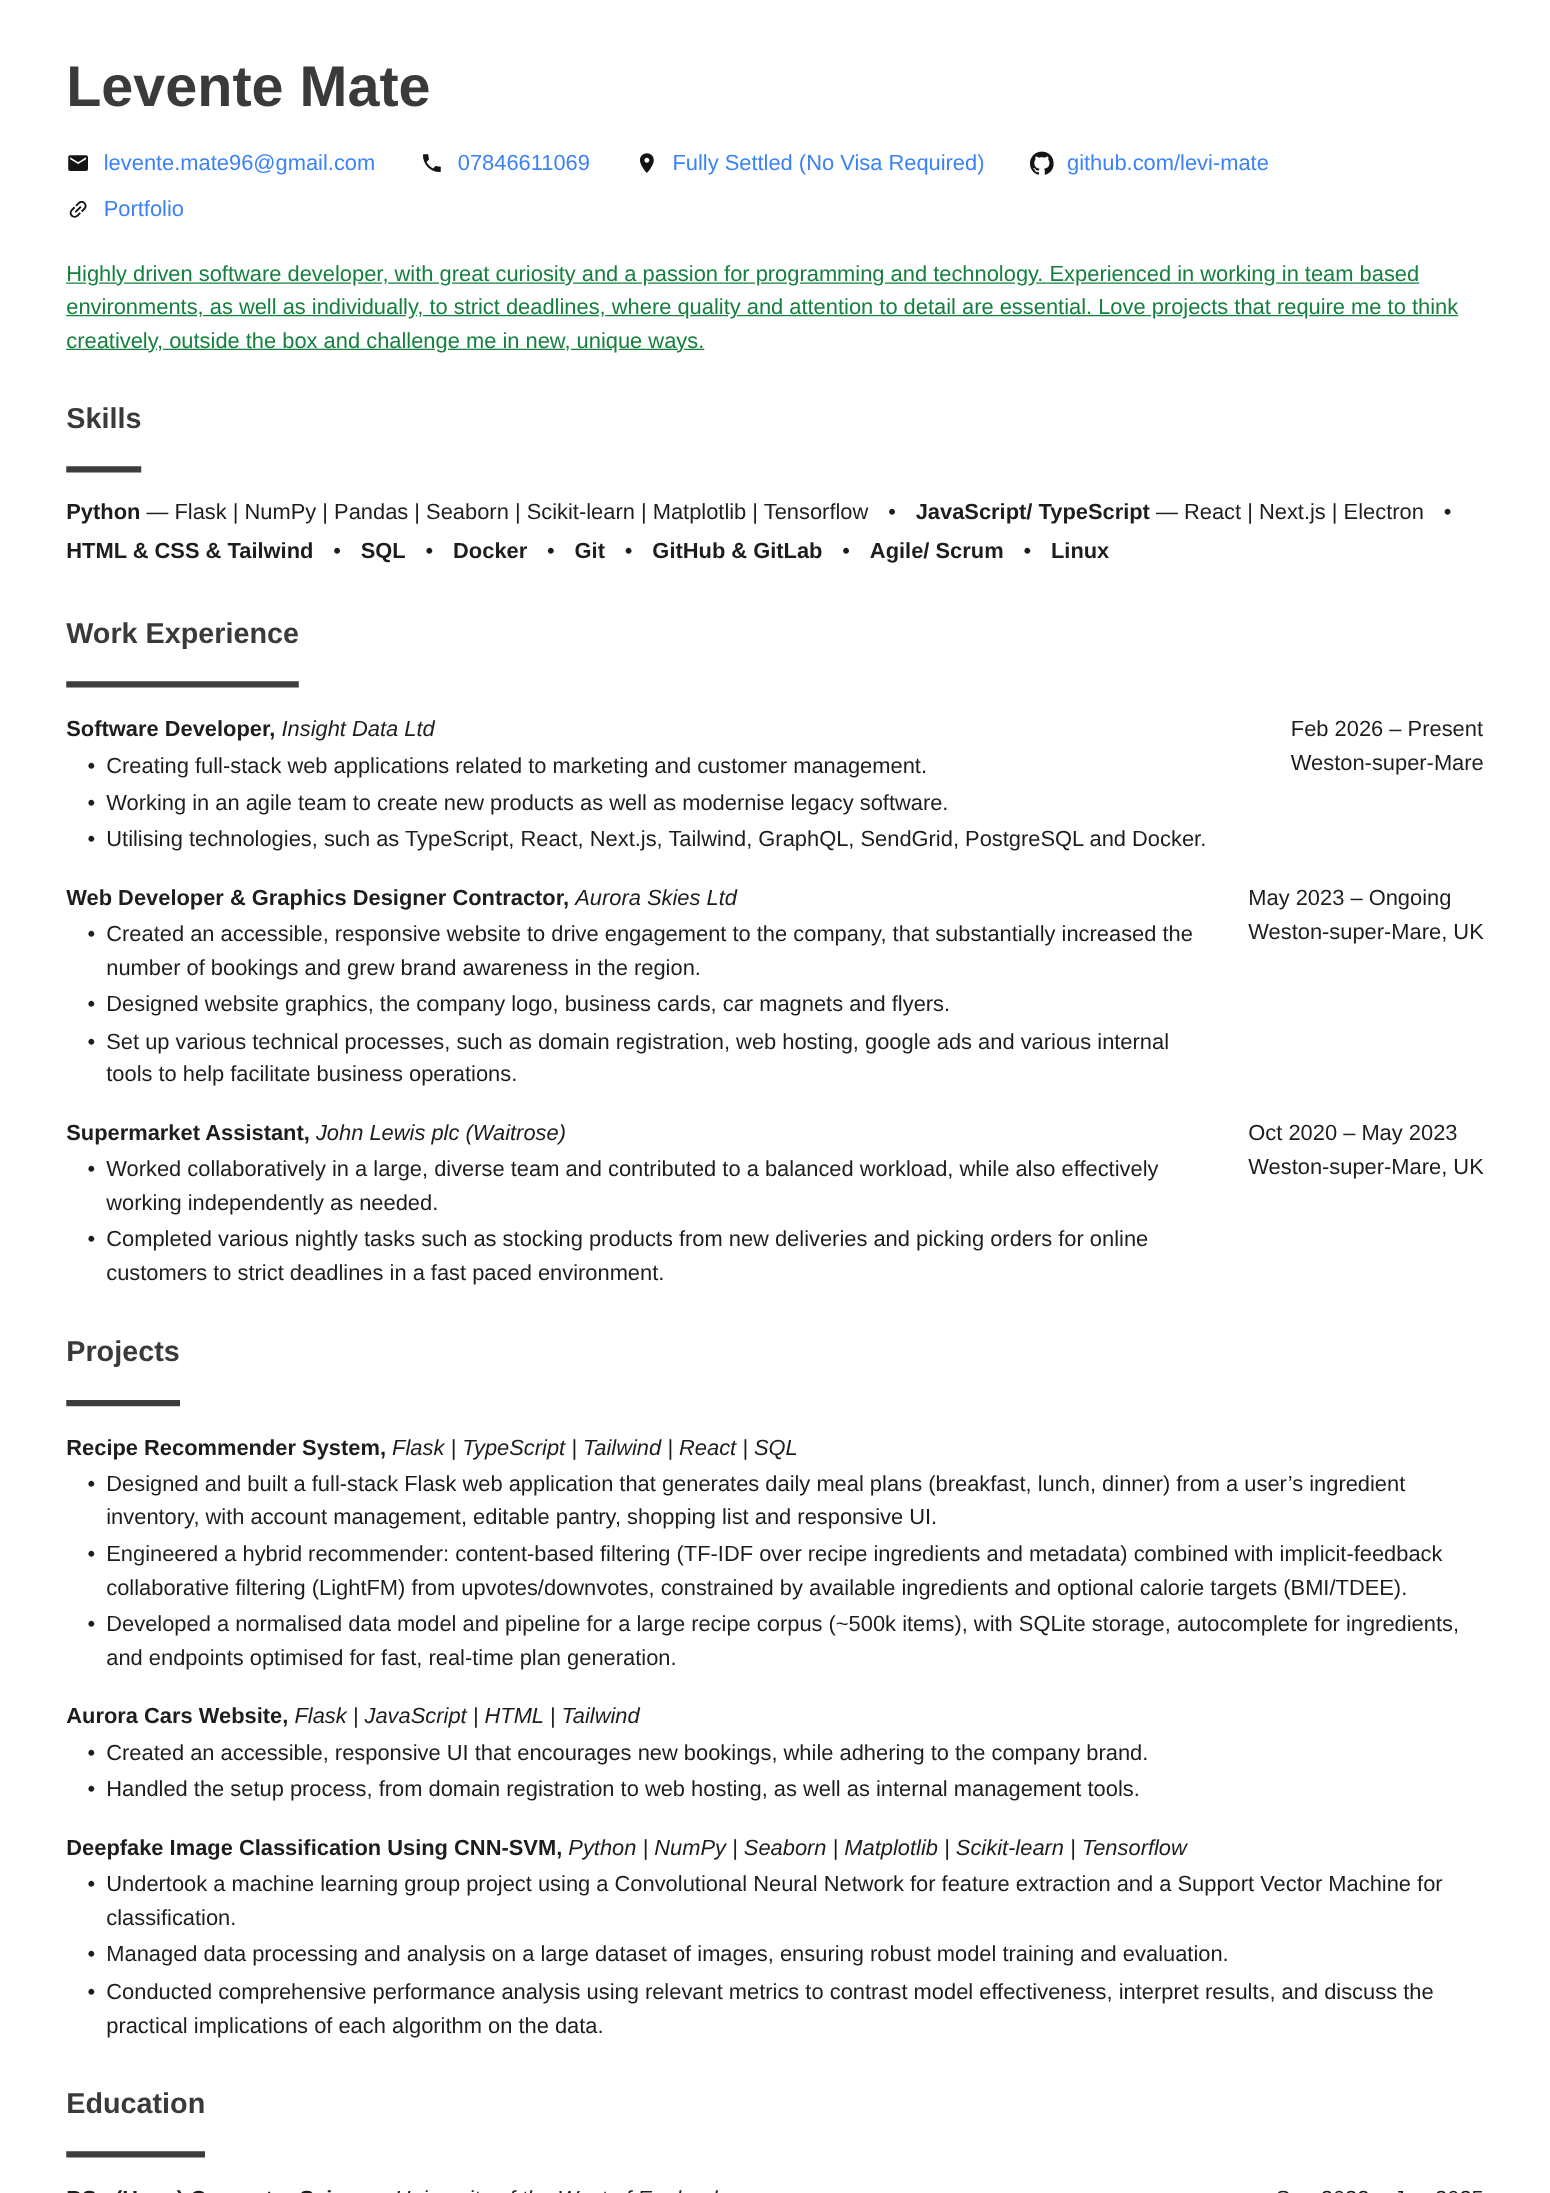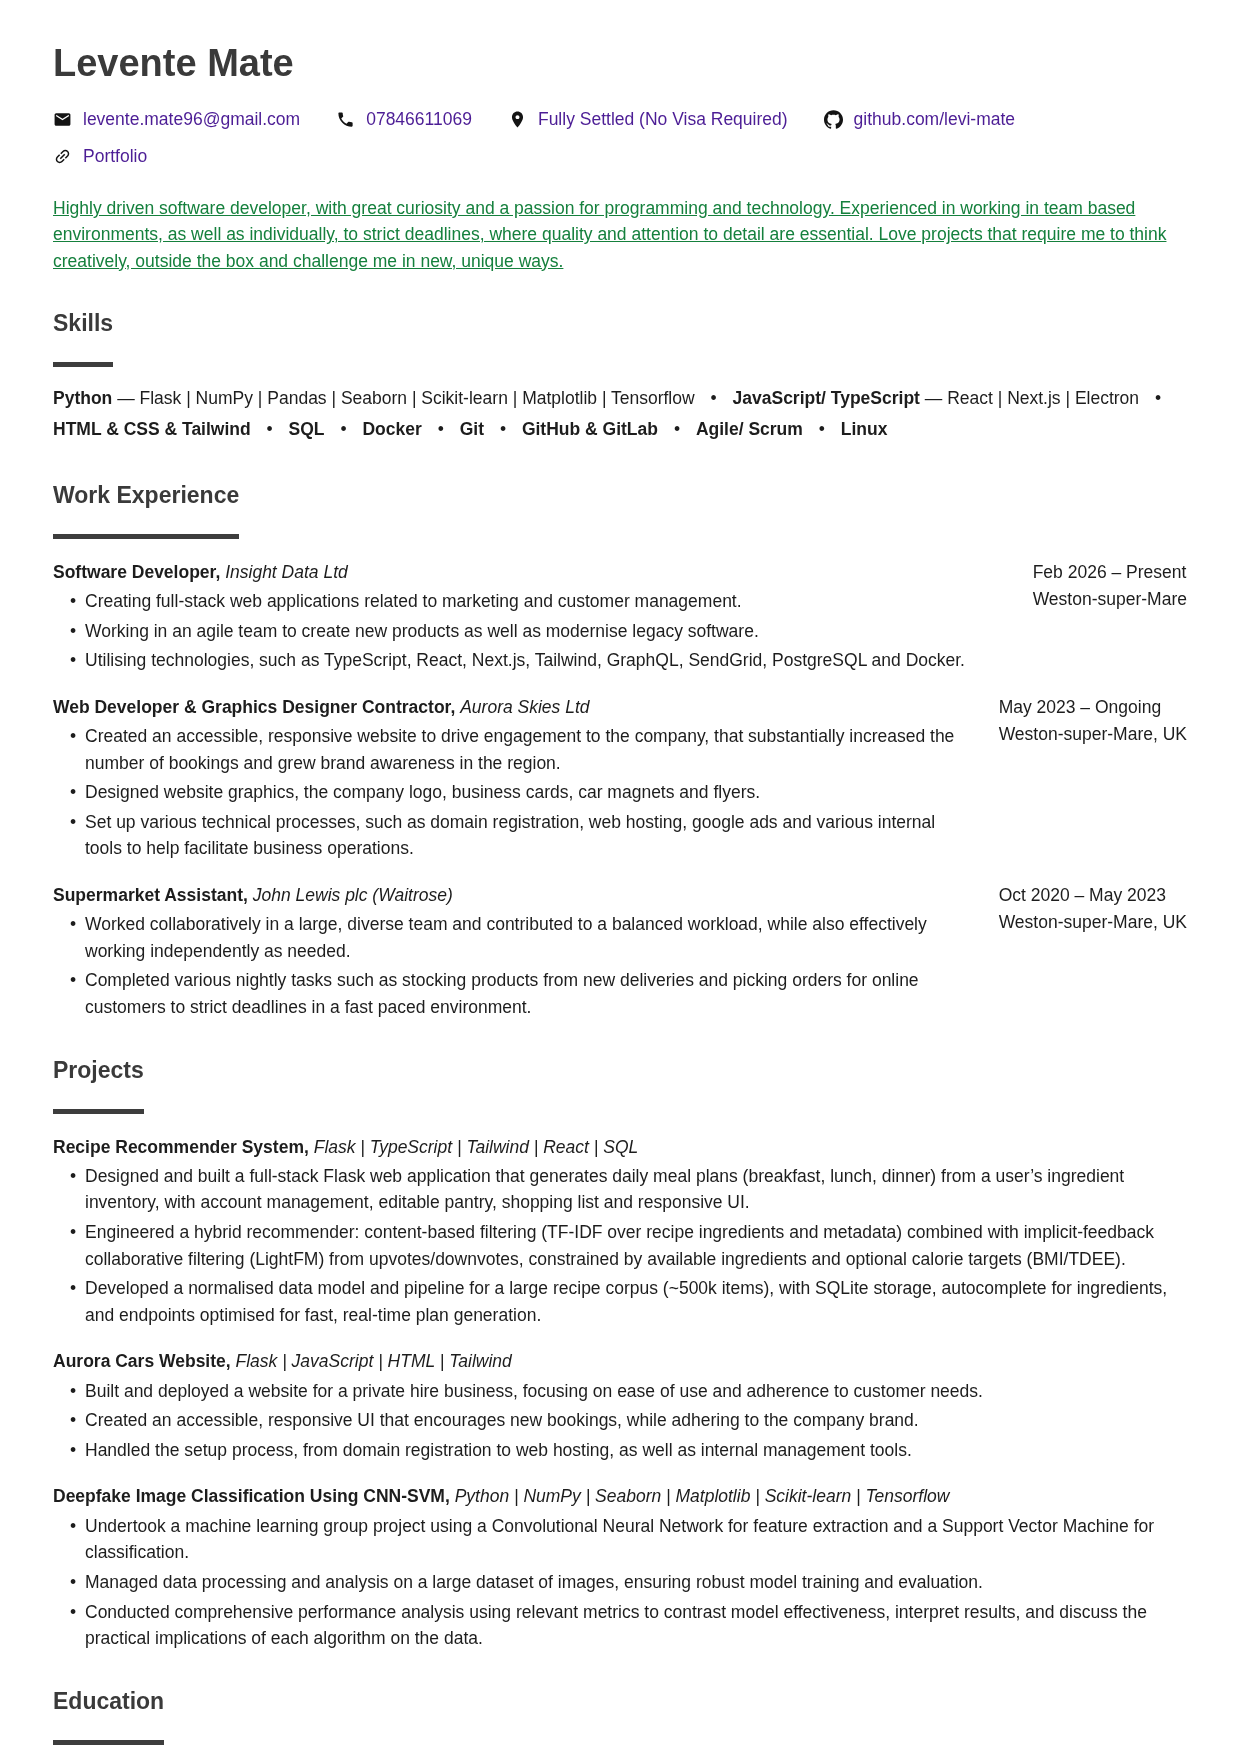--- a/index.html
+++ b/index.html
@@ -9,35 +9,35 @@
     color: #1d1d1d;
   }
   .page {
     box-sizing: border-box;
     width: 1240px;
     min-height: 1754px;
     padding: 42px 53px 40px 53px;
   }
   
   .name {
-    font-size: 38px;
+    font-size: 46px;
     font-weight: 700;
     color: #3a3a3a;
     margin: 0 0 24px 0;
     letter-spacing: 0;
   }
   .contact-row {
     display: flex;
     flex-wrap: wrap;
     align-items: center;
     gap: 10px 36px;
     font-size: 17.5px;
     margin-bottom: 16px;
   }
-  .contact-item { display: flex; align-items: center; gap: 11px; color: #4c1d95; }
+  .contact-item { display: flex; align-items: center; gap: 11px; color: #3b82f6; }
   .contact-item .icon { display: inline-flex; }
   .contact-item .icon svg { width: 19px; height: 19px; fill: #141414; display: block; }
   
   .summary {
     font-size: 17.5px;
     line-height: 1.5;
     margin: 28px 0 0 0;
     color: #15803d;
     text-decoration: underline;
   }
@@ -242,21 +242,20 @@
       </div>
     </div>
 
     <div class="entry">
       <div class="entry-main">
         <div class="entry-title">
           <span class="role">Aurora Cars Website,</span>
           <span class="company">Flask | JavaScript | HTML | Tailwind</span>
         </div>
         <ul class="bullets">
-          <li>Built and deployed a website for a private hire business, focusing on ease of use and adherence to customer needs.</li>
           <li>Created an accessible, responsive UI that encourages new bookings, while adhering to the company brand.</li>
           <li>Handled the setup process, from domain registration to web hosting, as well as internal management tools.</li>
         </ul>
       </div>
     </div>
 
     <div class="entry">
       <div class="entry-main">
         <div class="entry-title">
           <span class="role">Deepfake Image Classification Using CNN-SVM,</span>

